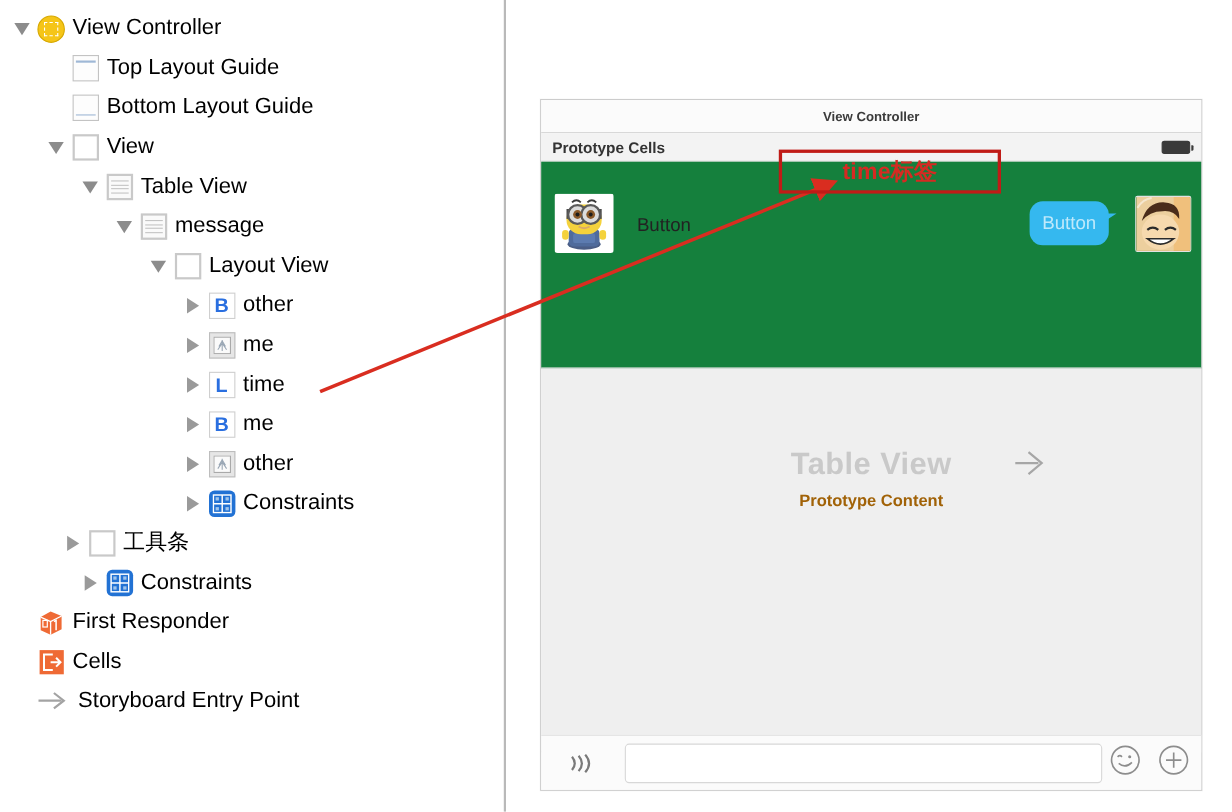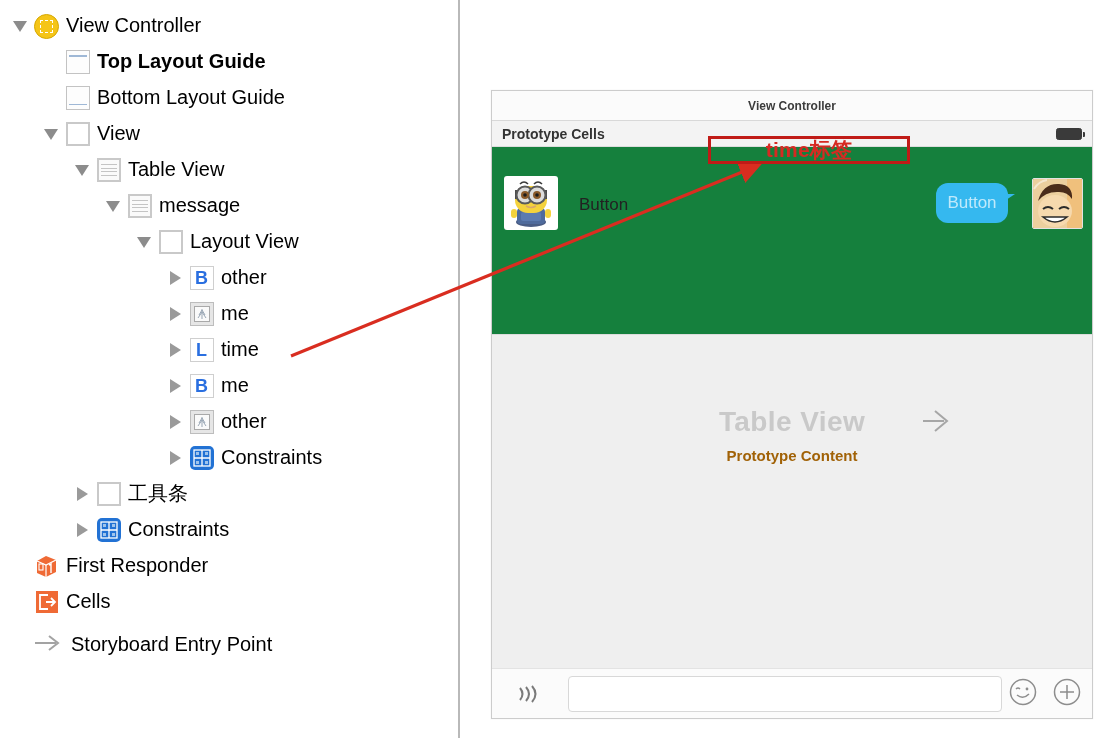--- a/index.html
+++ b/index.html
@@ -197,21 +197,21 @@
     width:70px; display:flex; align-items:center; justify-content:center;
   }
   #msg-input {
     flex:1; height:36px; margin:0 6px;
     background:#ffffff; border:1px solid #d8d8d8; border-radius:4px;
   }
   #bb-right { display:flex; align-items:center; padding-right:10px; gap:14px; }
 
   
   #anno-box {
-    position:absolute; left:708px; top:136px; width:202px; height:28px;
+    position:absolute; left:708px; top:136px; width:202px; height:40px;
     border:3px solid #c01b17;
     background:rgba(255,255,255,0);
     display:flex; align-items:center; justify-content:center;
     font-size:21px; font-weight:bold; color:#d62a22;
     letter-spacing:.2px;
     z-index:30;
   }
   #anno-arrow { position:absolute; left:0; top:0; width:1120px; height:738px; z-index:29; pointer-events:none; }
 
   
@@ -228,21 +228,21 @@
           <span class="disclosure">
             <span class="tri-down"></span>
           </span>
           <span class="ic">
             <span class="ic-vc">
               <i></i>
             </span>
           </span>
           <span class="row-label">View Controller</span>
         </div>
-        <div class="tree-row" style="top: 44px; left: 41px; font-weight: bold;">
+        <div class="tree-row" style="top: 44px; left: 41px;">
           <span class="disclosure none"></span>
           <span class="ic">
             <span class="ic-guide top">
               <i></i>
             </span>
           </span>
           <span class="row-label">Top Layout Guide</span>
         </div>
         <div class="tree-row" style="top: 80px; left: 41px;">
           <span class="disclosure none"></span>
@@ -365,21 +365,21 @@
                 <path d="M9 1 V17 M1 9 H17" stroke="#ffffff" stroke-width="1.3"></path>
                 <rect x="3" y="3" width="3" height="3" fill="#9fc4ec"></rect>
                 <rect x="12" y="3" width="3" height="3" fill="#9fc4ec"></rect>
                 <rect x="3" y="12" width="3" height="3" fill="#9fc4ec"></rect>
                 <rect x="12" y="12" width="3" height="3" fill="#9fc4ec"></rect>
               </svg>
             </span>
           </span>
           <span class="row-label">Constraints</span>
         </div>
-        <div class="tree-row" style="top: 476px; left: 72px;">
+        <div class="tree-row" style="top: 476px; left: 56px;">
           <span class="disclosure">
             <span class="tri-right"></span>
           </span>
           <span class="ic">
             <span class="ic-view"></span>
           </span>
           <span class="row-label">工具条</span>
         </div>
         <div class="tree-row" style="top: 512px; left: 72px;">
           <span class="disclosure">
@@ -416,21 +416,21 @@
           <span class="disclosure none"></span>
           <span class="ic">
             <span class="ic-exit"><svg width="24" height="24" viewBox="0 0 24 24">
                 <rect x="1" y="1" width="22" height="22" fill="#ef6a35"></rect>
                 <path d="M13 5 H5 V19 H13" fill="none" stroke="#ffffff" stroke-width="1.8"></path>
                 <path d="M11 12 H20 M16 8 L20 12 L16 16" fill="none" stroke="#ffffff" stroke-width="1.8"></path>
               </svg></span>
           </span>
           <span class="row-label">Cells</span>
         </div>
-        <div class="tree-row" style="top: 620px; left: 10px; align-items: flex-end;">
+        <div class="tree-row" style="top: 620px; left: 10px;">
           <span class="disclosure none"></span>
           <span class="ic" style="flex-basis: 30px; width: 30px;">
             <span class="ic-entry"><svg width="30" height="22" viewBox="0 0 30 22">
                 <path d="M1 11 H22" stroke="#a3a3a3" stroke-width="2" fill="none"></path>
                 <path d="M15 4 L24 11 L15 18" stroke="#a3a3a3" stroke-width="2" fill="none"></path>
               </svg></span>
           </span>
           <span class="row-label">Storyboard Entry Point</span>
         </div>
       </div>

